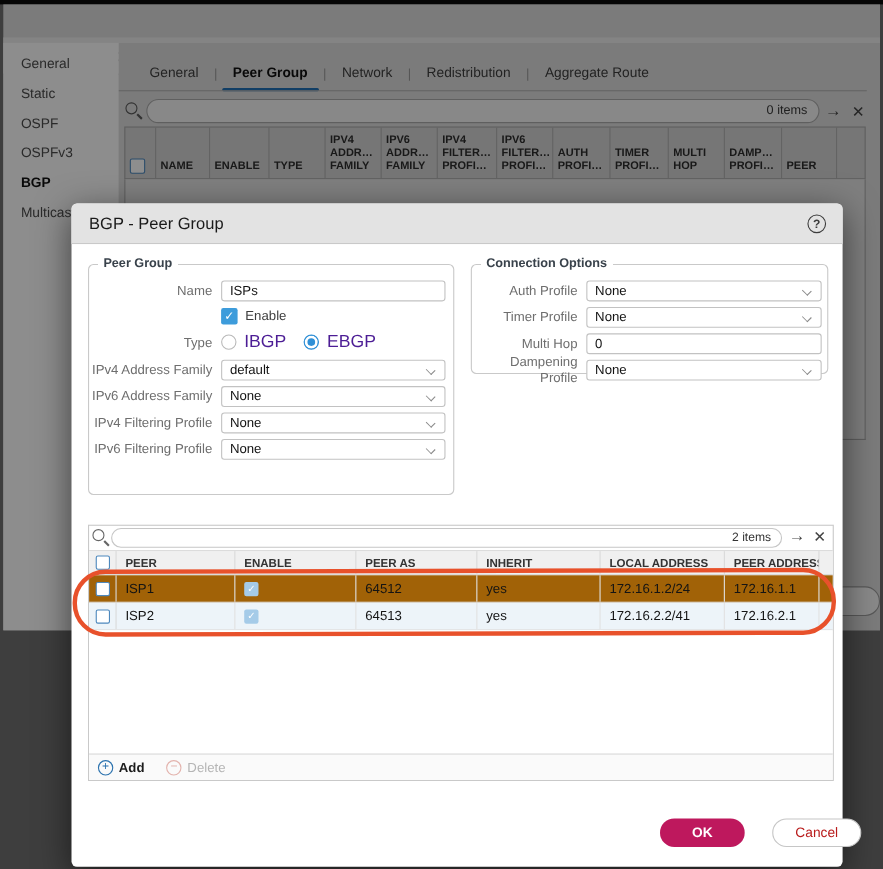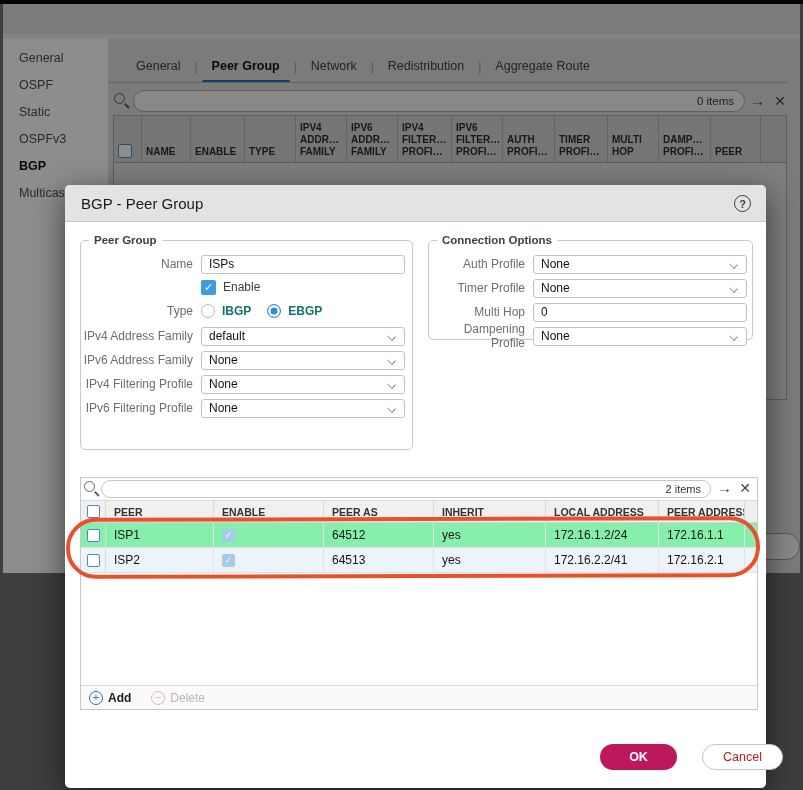--- a/index.html
+++ b/index.html
@@ -66,40 +66,40 @@
   #fs-peer-group .form-label { width:112px; margin-right:8px; }
   #fs-conn-opts  .form-label { width:96px;  margin-right:8px; }
   .ctl { height:19px; border:1px solid #c2c2c2; border-radius:3px; background:#fff; font-size:12px; color:#141414; display:flex; align-items:center; padding:0 7px; position:relative; }
   #fs-peer-group .ctl { width:204px; }
   #fs-conn-opts  .ctl { width:214px; }
   .chevron { position:absolute; right:9px; top:5px; width:7px; height:7px; border-right:1.5px solid #8a8a8a; border-bottom:1.5px solid #8a8a8a; transform:rotate(45deg) scale(1,.8); }
   .checkbox { width:15px; height:15px; border-radius:2px; background:#3d9cdb; color:#fff; font-size:11px; display:flex; align-items:center; justify-content:center; }
   .cb-label { font-size:12px; color:#3d3d3d; margin-left:7px; }
   .radio { width:14px; height:14px; border-radius:50%; border:1.5px solid #b9b9b9; background:#fff; }
   .radio.selected { border-color:#2f8fd6; background:#2f8fd6; box-shadow:inset 0 0 0 2.5px #fff; }
-  .radio-label { font-size:12px; color:#0f766e; margin:0 16px 0 7px;font-weight:bold; }
+  .radio-label { font-size:16px; color:#4c1d95; margin:0 16px 0 7px; }
 
   
   #peers-box { position:absolute; left:15px; top:292px; width:678px; height:233px; border:1px solid #c9c9c9; background:#fff; }
   #peers-search { position:relative; height:23px; border-bottom:1px solid #dcdcdc; }
   #peers-search .search-icon { border-color:#666; }
   #peers-search .search-icon::after { background:#666; }
   #peers-mag { position:absolute; left:3px; top:3px; }
   #peers-pill { position:absolute; left:20px; right:46px; top:2px; height:18px; border:1px solid #c6c6c6; border-radius:9px; background:#fff; display:flex; align-items:center; justify-content:flex-end; padding-right:9px; }
   #peers-pill .items-count { font-size:11px; color:#333; }
   #peers-arrow { position:absolute; right:25px; top:1px; }
   #peers-close { position:absolute; right:6px; top:2px; }
 
   .ptable-row { display:grid; grid-template-columns:25px 108px 110px 110px 112px 113px 86px 12px; }
   #peers-head { height:22px; background:#f0f0f0; border-bottom:1px solid #d5d5d5; }
   .pth { font-size:10.5px; font-weight:700; color:#333; display:flex; align-items:center; padding-left:8px; border-right:1px solid #d9d9d9; overflow:hidden; white-space:nowrap; }
   .pth:last-child, .ptd:last-child { border-right:none; }
   .pcell-sel { display:flex; align-items:center; justify-content:center; border-right:1px solid #d9d9d9; }
   .sel-box-sm { width:13px; height:13px; border:1.5px solid #4d88bd; border-radius:2px; background:#fff; }
-  .prow { height:25px; border-bottom:1px solid #e2e2e2; background:#86efac; }
+  .prow { height:25px; border-bottom:1px solid #e2e2e2; background:#a16207; }
   .prow.alt { background:#edf4f9; }
   .ptd { font-size:12px; color:#141414; display:flex; align-items:center; padding-left:8px; border-right:1px solid #e2e2e2; white-space:nowrap; overflow:hidden; }
   .enable-badge { width:13px; height:13px; border-radius:2px; background:#a5cbe8; color:#fff; font-size:9px; display:flex; align-items:center; justify-content:center; }
   #peers-filler { height:112px; background:#fff; }
   #peers-footer { height:24px; background:#fafafa; border-top:1px solid #d9d9d9; display:flex; align-items:center; padding-left:8px; gap:20px; }
   .foot-btn { display:flex; align-items:center; gap:5px; }
   .circle-icon { width:14px; height:14px; border-radius:50%; display:flex; align-items:center; justify-content:center; font-size:11px; line-height:1; }
   #add-icon { border:1.4px solid #2b72ae; color:#2b72ae; }
   #add-label { font-size:12px; font-weight:700; color:#1c1c1c; }
   #delete-icon { border:1.4px solid #e3b3ad; color:#e3b3ad; }
@@ -120,22 +120,22 @@
   <div id="top-strip"></div>
 
   <div id="bg-dialog">
     <div id="bg-titlebar">
       <span id="bg-title">Logical Router - ENT</span>
       <span class="help-badge" id="bg-help">?</span>
     </div>
 
     <div id="bg-sidebar">
       <div class="side-item">General</div>
+      <div class="side-item">Static</div>
       <div class="side-item">OSPF</div>
-      <div class="side-item">Static</div>
       <div class="side-item">OSPFv3</div>
       <div class="side-item active">BGP</div>
       <div class="side-item">Multicast</div>
     </div>
 
     <div id="bg-main">
       <div id="bg-tabs">
         <span class="bg-tab">General</span>
         <span class="tab-sep">|</span>
         <span class="bg-tab active">Peer Group</span>

